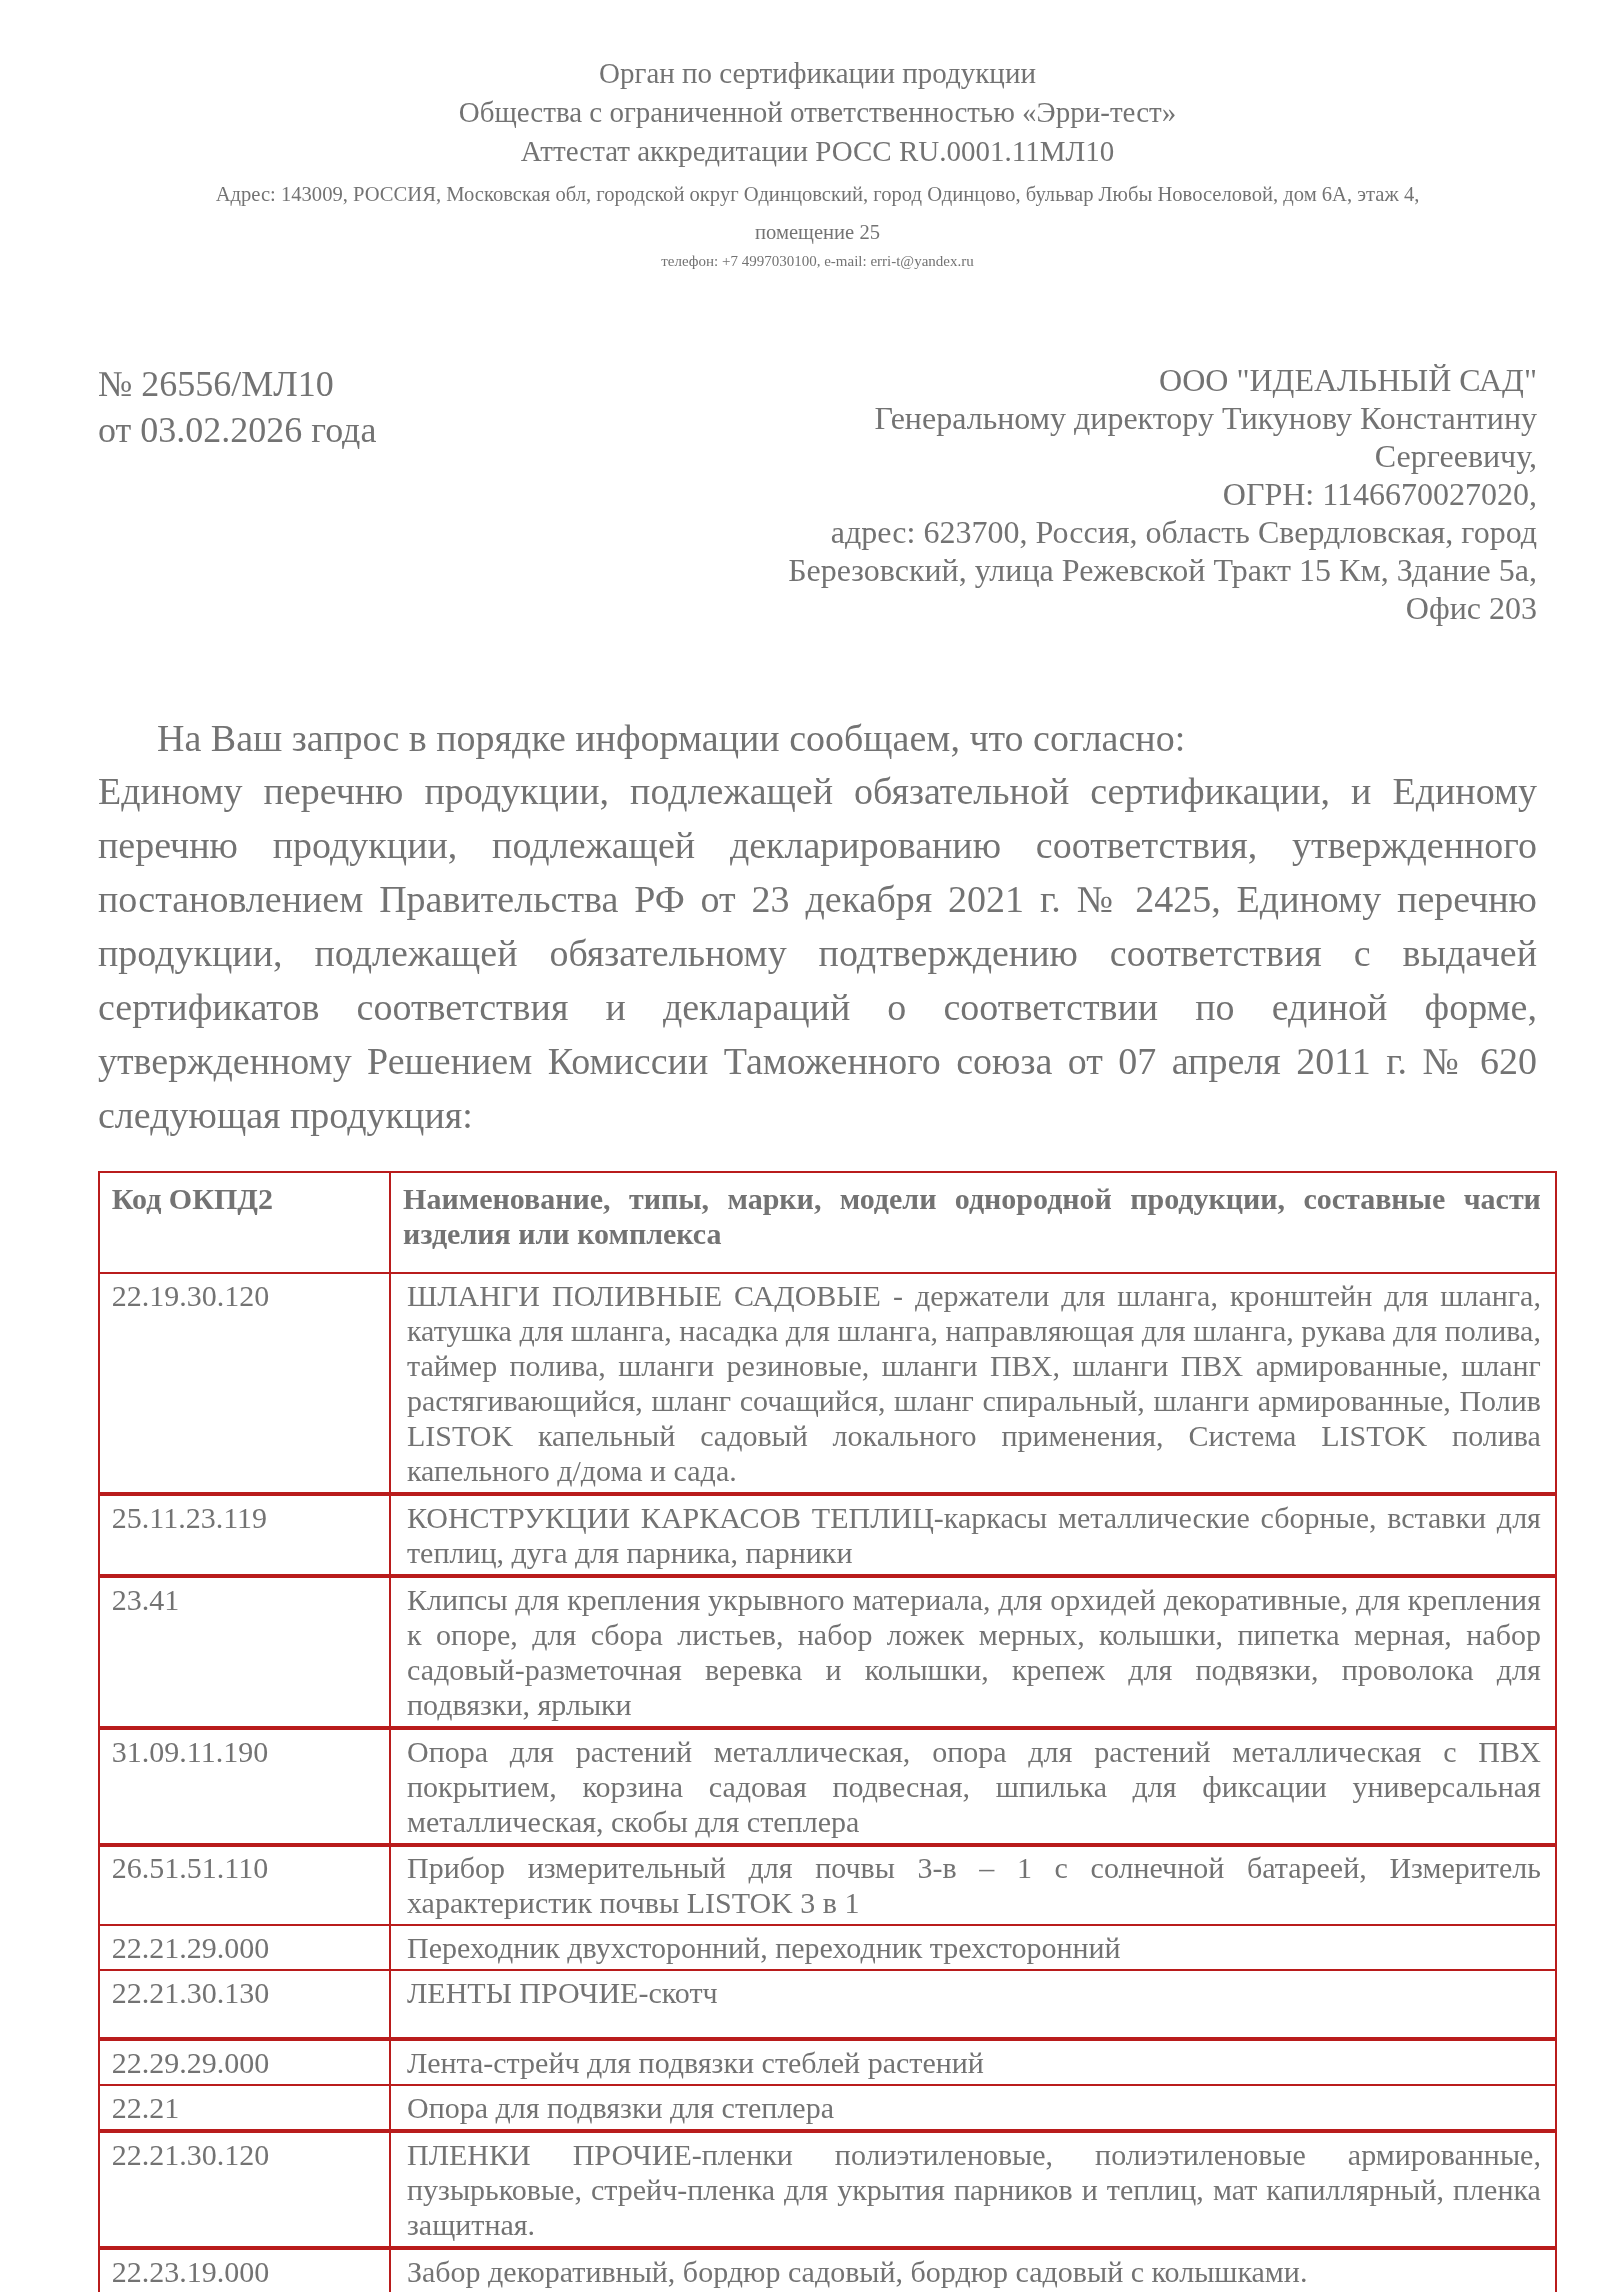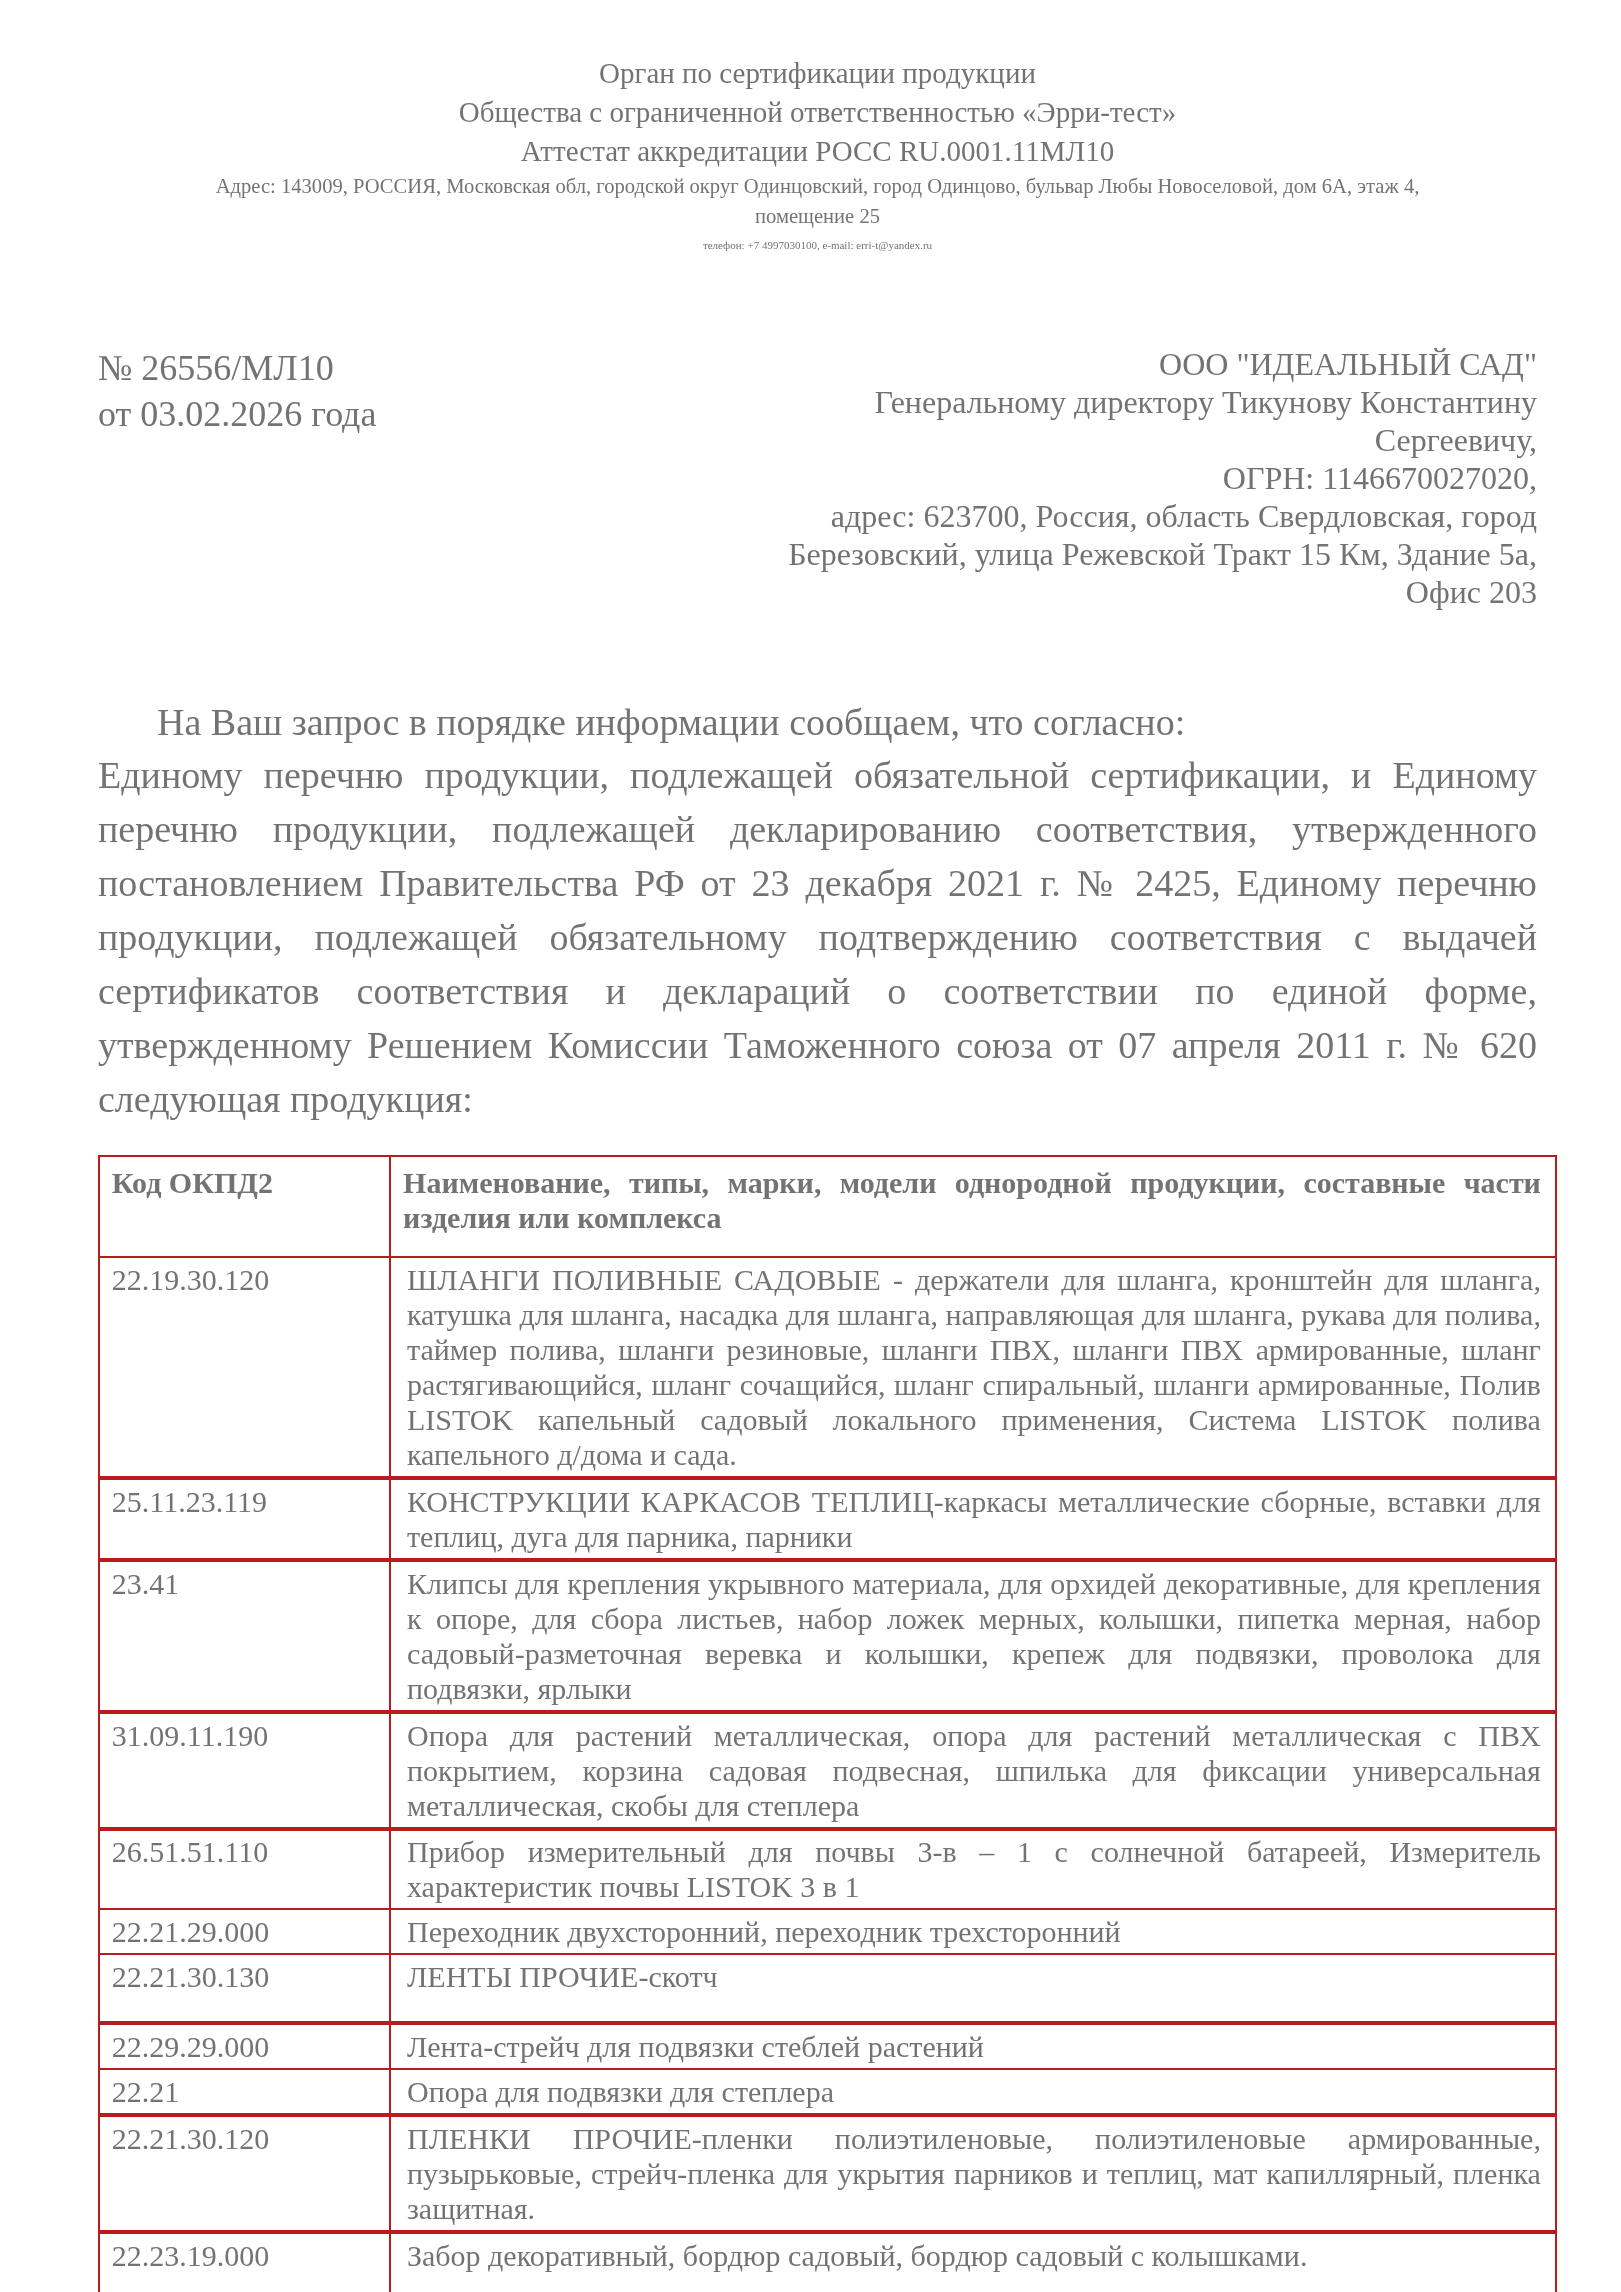--- a/index.html
+++ b/index.html
@@ -15,22 +15,22 @@
     background: #ffffff;
     color: #737373;
     font-family: "Liberation Serif", "DejaVu Serif", serif;
     box-sizing: border-box;
     padding: 54px 84px 0 98px;
     overflow: hidden;
   }
   
   .letterhead { text-align: center; }
   .lh-main  { font-size: 29px; line-height: 39px; }
-  .lh-small { font-size: 20.6px; line-height: 30px; }
-  .lh-contact { font-size: 11px; line-height: 28px; }
+  .lh-small { font-size: 20.6px; line-height: 30px; margin-top: 8px; }
+  .lh-contact { font-size: 15px; line-height: 28px; }
 
   
   .ref-section {
     display: flex;
     justify-content: space-between;
     align-items: flex-start;
     margin-top: 86px;
   }
   .ref-left { font-size: 36px; line-height: 46px; }
   .recipient {

